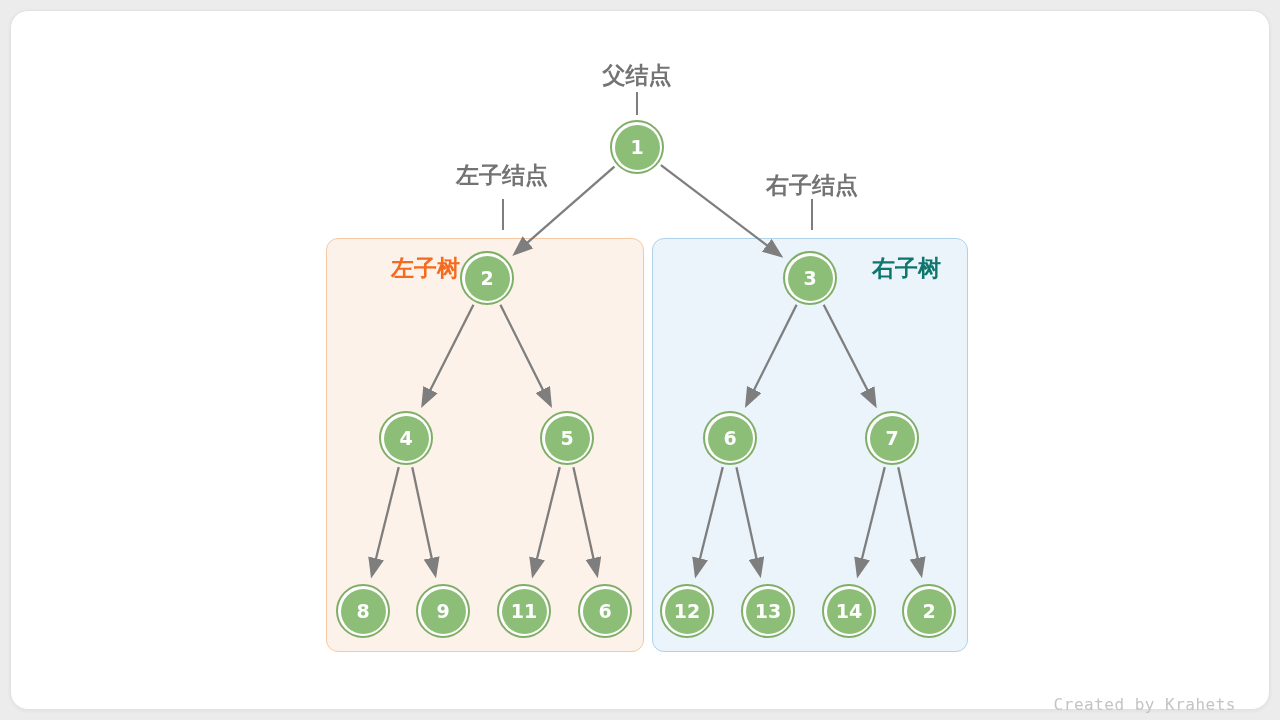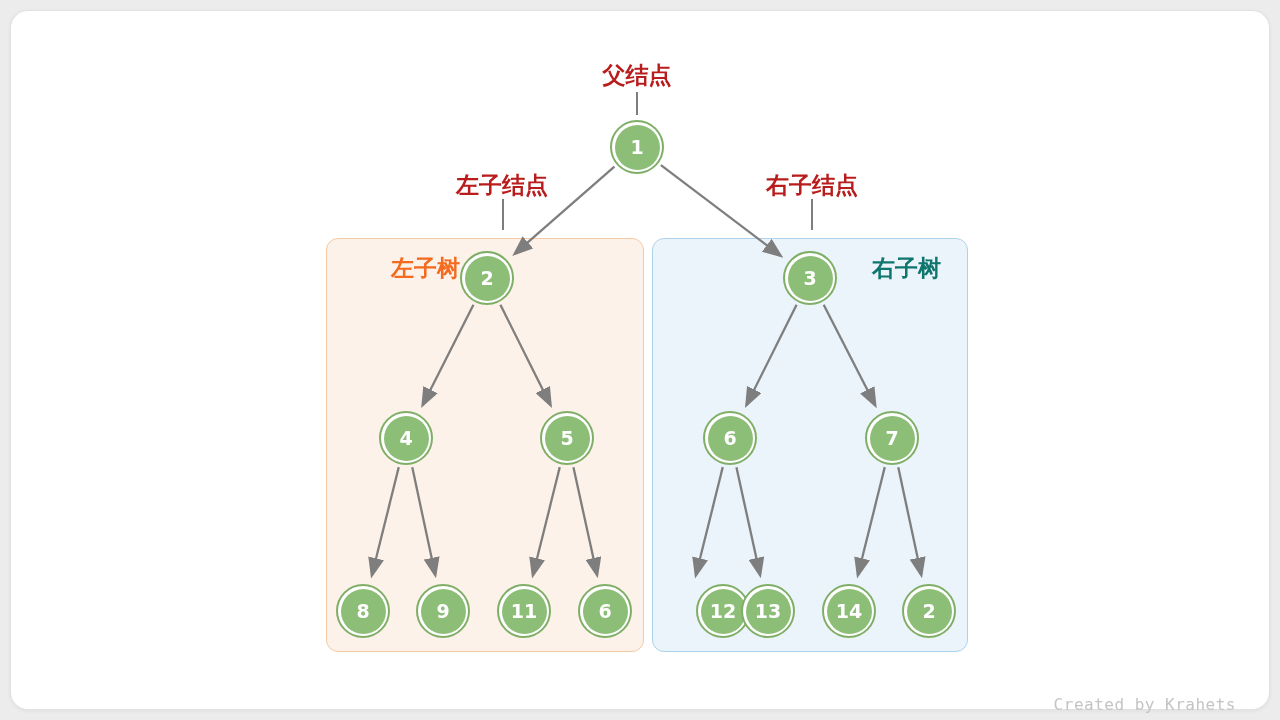--- a/index.html
+++ b/index.html
@@ -52,26 +52,26 @@
     line-height: 26px;
   }
   .subtree-label.left  { left: 343px; top: 255px; color: #F46A1F; margin-left: 48px; }
   .subtree-label.right { left: 872px; top: 255px; color: #0C8CE9; }
 
   .anno-label {
     position: absolute;
     transform: translateX(-50%);
     font-size: 23px;
     font-weight: bold;
-    color: #b91c1c;
+    color: #737373;
     white-space: nowrap;
     text-align: center;
   }
   .anno-parent { left: 637px; top: 60px; }
-  .anno-left-child { left: 502px; top: 170px; }
+  .anno-left-child { left: 502px; top: 160px; }
   .anno-right-child { left: 812px; top: 170px; }
 
   .node {
     position: absolute;
     width: 54px; height: 54px;
     border-radius: 50%;
     border: 2px solid var(--node-border);
     background: #FFFFFF;
     padding: 2.5px;
   }
@@ -161,21 +161,21 @@
     </div>
     <div class="node" style="left: 416px; top: 584px;">
       <div class="node-inner">9</div>
     </div>
     <div class="node" style="left: 497px; top: 584px;">
       <div class="node-inner">11</div>
     </div>
     <div class="node" style="left: 578px; top: 584px;">
       <div class="node-inner">6</div>
     </div>
-    <div class="node" style="left: 696px; top: 584px; text-align: center;">
+    <div class="node" style="left: 660px; top: 584px; text-align: center;">
       <div class="node-inner">12</div>
     </div>
     <div class="node" style="left: 741px; top: 584px;">
       <div class="node-inner">13</div>
     </div>
     <div class="node" style="left: 822px; top: 584px;">
       <div class="node-inner">14</div>
     </div>
     <div class="node" style="left: 902px; top: 584px;">
       <div class="node-inner">2</div>

